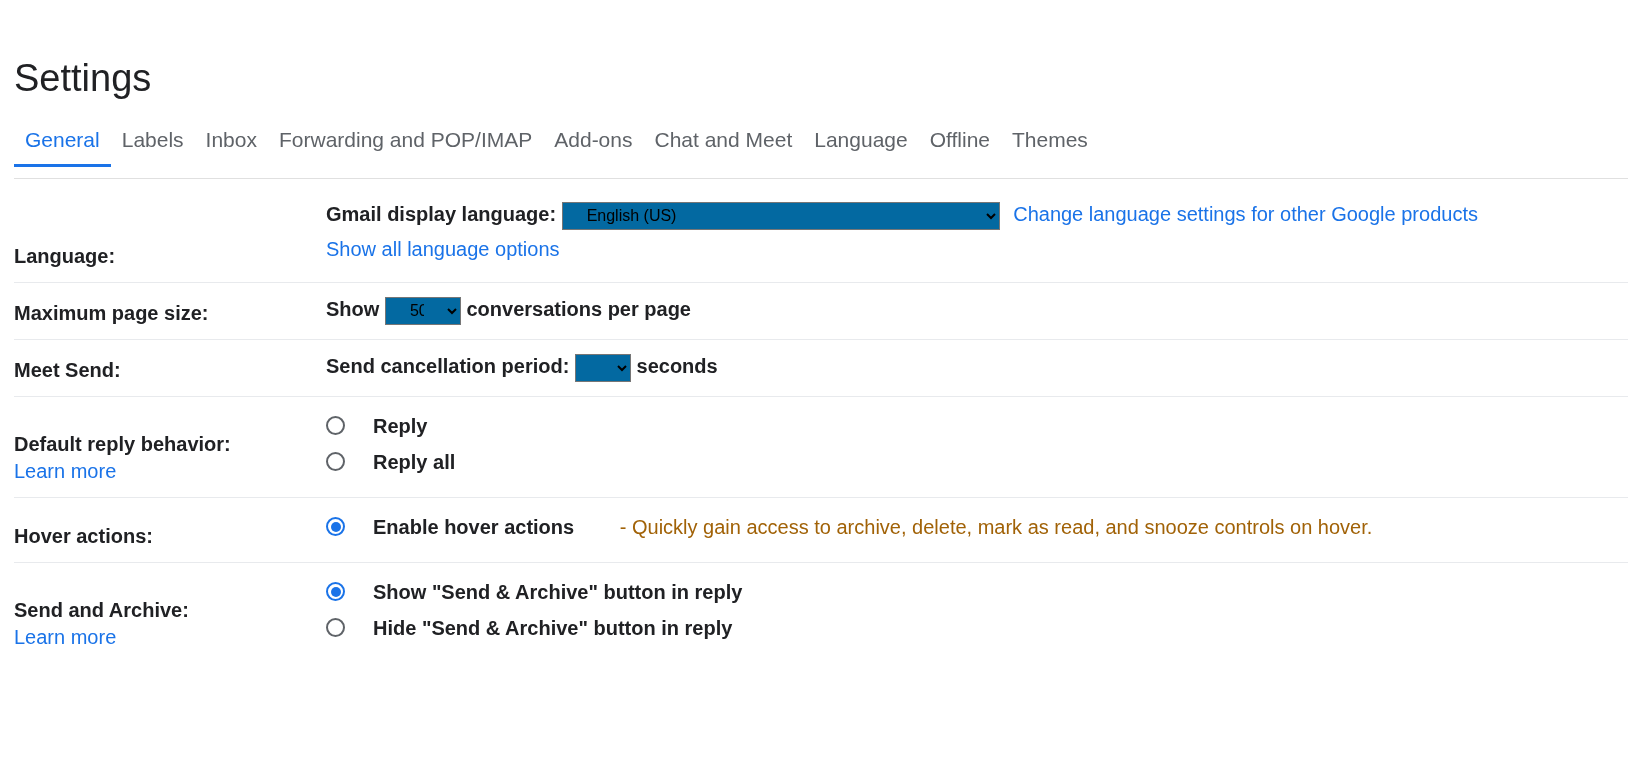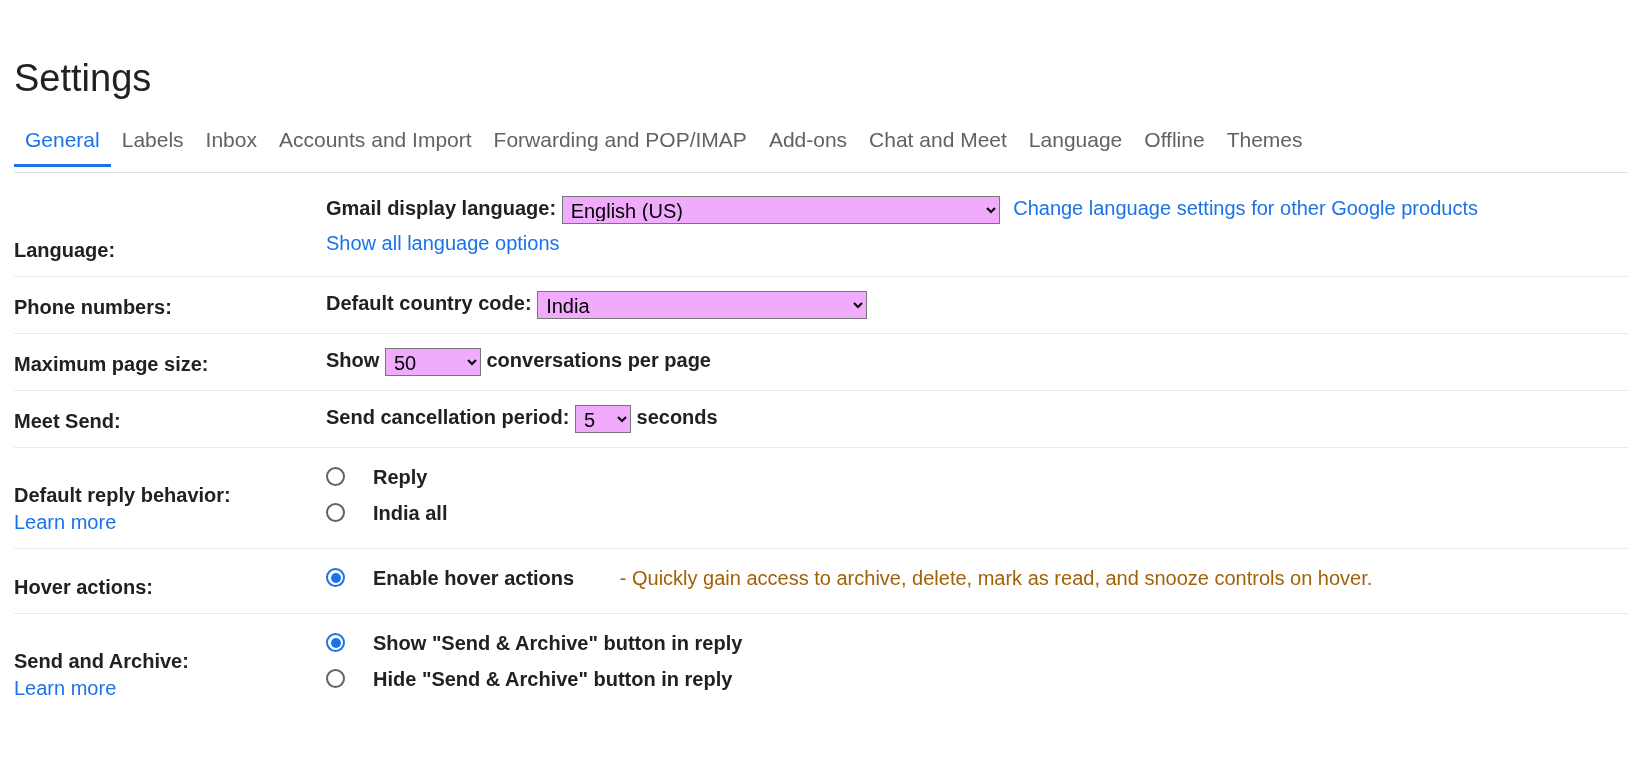--- a/index.html
+++ b/index.html
@@ -15,21 +15,21 @@
       font-weight: 400;
       padding: 24px 0 18px 0;
       color: #202124;
       margin-top: 33px;
     }
     .tabs {
       display: flex;
       flex-wrap: wrap;
       gap: 0;
       border-bottom: 1px solid #e0e0e0;
-      padding-bottom: 6px;
+      padding-bottom: 12px;
     }
     .tab {
       padding: 10px 11px 12px 11px;
       color: #5f6368;
       cursor: pointer;
       font-size: 21px;
       white-space: nowrap;
     }
     .tab.active {
       color: #1a73e8;
@@ -63,30 +63,30 @@
       margin-top: 4px;
       cursor: pointer;
     }
     .setting-content {
       flex: 1;
       font-size: 20px;
     }
     .bold { font-weight: 700; }
     .link { color: #1a73e8; cursor: pointer; }
     select {
-      font-size: 20px;
-      padding: 2px 4px;
+      font-size: 16px;
+      padding: 2px 20px;
       border: 1px solid #767676;
-      background: #f0abfc;
+      background: #0369a1;
       height: 28px;
       vertical-align: middle;
     }
     .lang-select { width: 438px; }
     .country-select { width: 330px; }
-    .pagesize-select { width: 96px; }
+    .pagesize-select { width: 76px; }
     .undo-select { width: 56px; }
     .line { margin-bottom: 4px; line-height: 1.5; }
     .radio-line {
       display: flex;
       align-items: center;
       gap: 28px;
       margin-bottom: 6px;
       line-height: 1.5;
     }
     .radio {
@@ -117,21 +117,20 @@
   </style>
 </head>
 <body>
 
 <h1 class="page-title">Settings</h1>
 
 <div class="tabs">
   <div class="tab active">General</div>
   <div class="tab">Labels</div>
   <div class="tab">Inbox</div>
-  <div class="tab">Accounts and Import</div>
   <div class="tab">Forwarding and POP/IMAP</div>
   <div class="tab">Add-ons</div>
   <div class="tab">Chat and Meet</div>
   <div class="tab">Language</div>
   <div class="tab">Offline</div>
   <div class="tab">Themes</div>
 </div>
 
 <div class="settings-body">
 
@@ -144,29 +143,20 @@
           <option>English (US)</option>
         </select>
         <span class="link inline-gap">Change language settings for other Google products</span>
       </div>
       <div class="line">
         <span class="link">Show all language options</span>
       </div>
     </div>
   </div>
 
-  <div class="setting-row">
-    <div class="setting-label">Phone numbers:</div>
-    <div class="setting-content">
-      <span class="bold">Default country code:</span>
-      <select class="country-select">
-        <option>India</option>
-      </select>
-    </div>
-  </div>
 
   <div class="setting-row">
     <div class="setting-label">Maximum page size:</div>
     <div class="setting-content">
       <span class="bold">Show</span>
       <select class="pagesize-select">
         <option>50</option>
       </select>
       <span class="bold">conversations per page</span>
     </div>
@@ -188,21 +178,21 @@
       <span>Default reply behavior:</span>
       <span class="learn-more">Learn more</span>
     </div>
     <div class="setting-content">
       <div class="radio-line">
         <span class="radio"></span>
         <span class="bold">Reply</span>
       </div>
       <div class="radio-line">
         <span class="radio"></span>
-        <span class="bold">India all</span>
+        <span class="bold">Reply all</span>
       </div>
     </div>
   </div>
 
   <div class="setting-row">
     <div class="setting-label">Hover actions:</div>
     <div class="setting-content">
       <div class="radio-line">
         <span class="radio checked"></span>
         <span>

